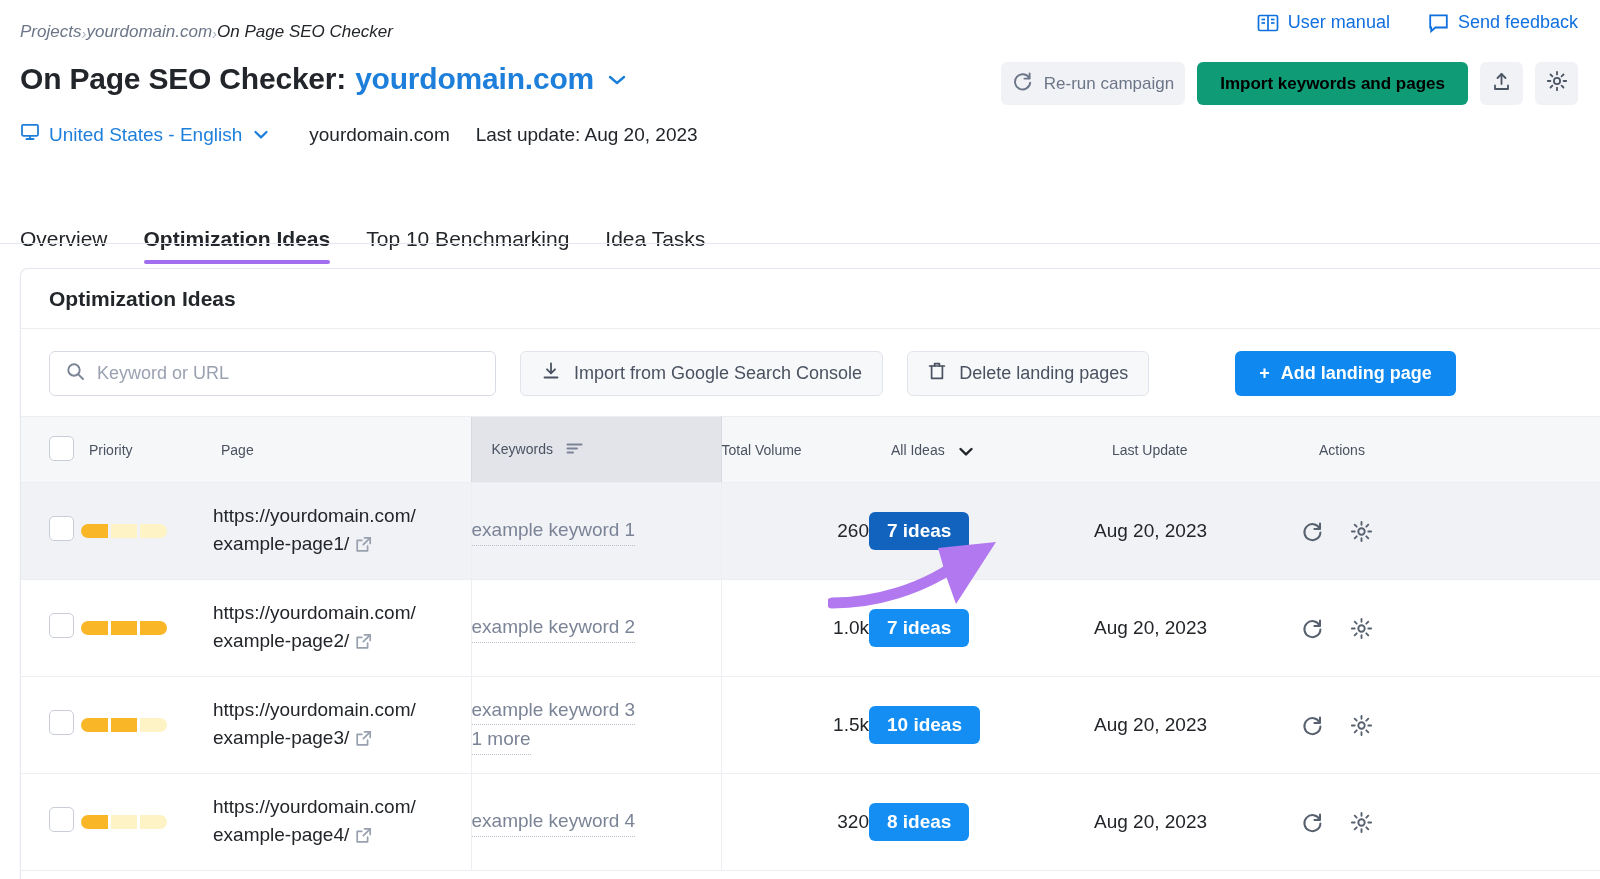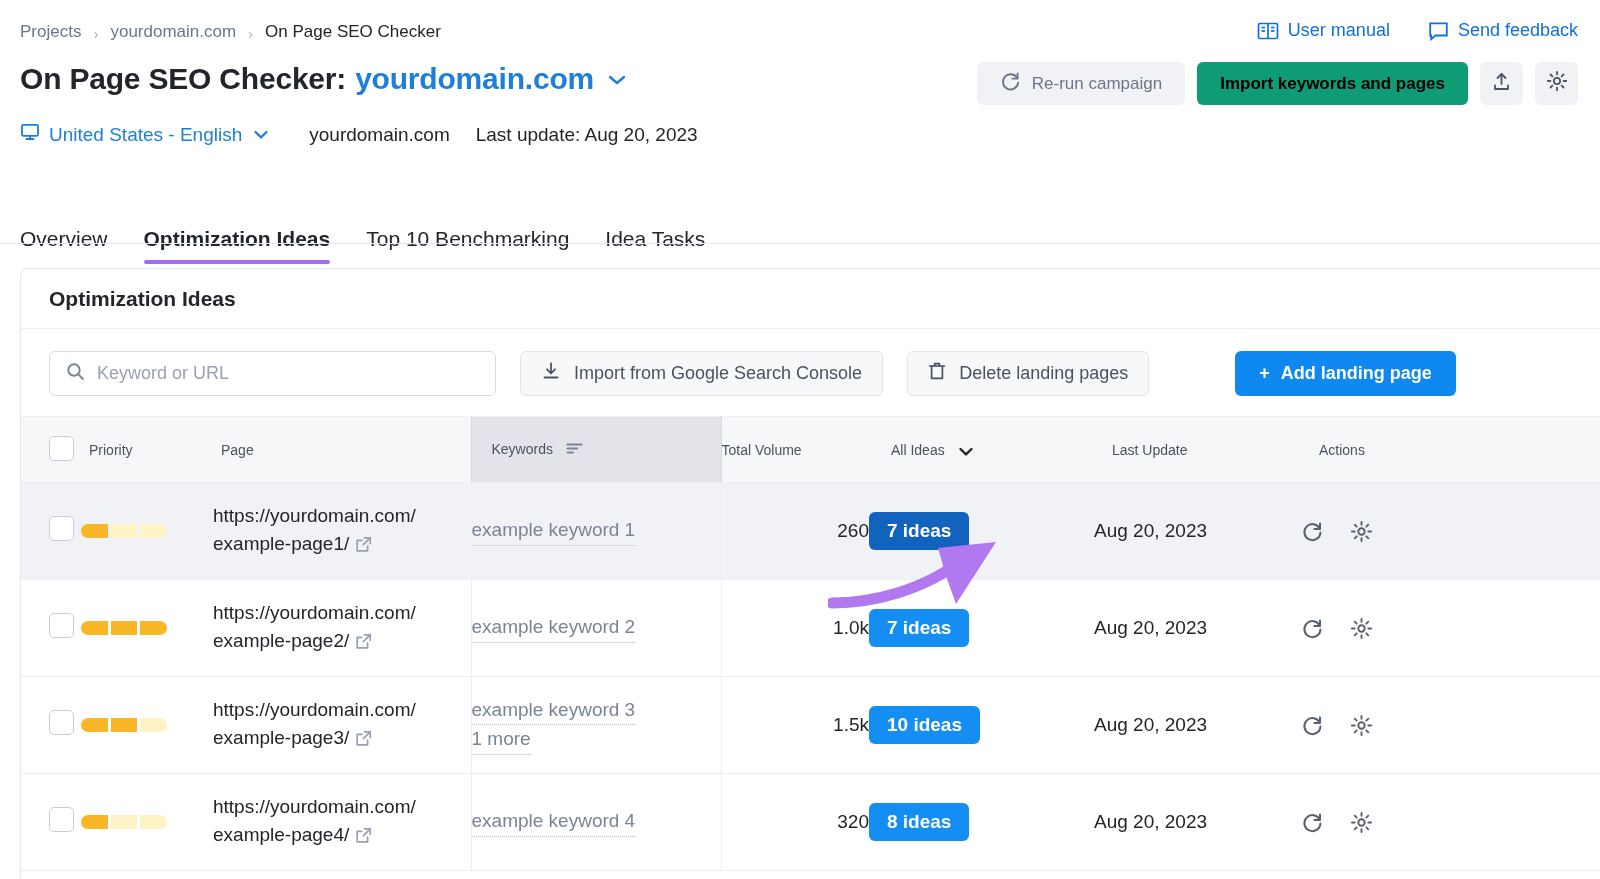--- a/index.html
+++ b/index.html
@@ -8,50 +8,50 @@
     background: #ffffff;
     font-family: "Liberation Sans", sans-serif;
     color: #222529;
     overflow: hidden;
   }
   .page { position: relative; width: 1600px; height: 879px; background:#fff; }
 
   
   .breadcrumb {
     position: absolute; left: 20px; top: 22px;
-    display: flex; align-items: flex-end; gap: 12px;
-    font-size: 17px; color: #6c7688;
+    display: flex; align-items: flex-end; gap: 0;
+    font-size: 17px; color: #6c7688; font-style: italic;
   }
   .breadcrumb .crumb { color:#6c7688; }
   .breadcrumb .crumb.last { color:#222529; }
   .breadcrumb .sep { color:#acb4c2; font-size: 15px; }
 
   
   .toplinks {
-    position: absolute; right: 22px; top: 20px;
+    position: absolute; right: 22px; top: 12px;
     display:flex; align-items:center; gap: 38px;
     font-size: 18px; color:#0f6fde;
   }
   .toplink { display:flex; align-items:center; gap:9px; cursor:pointer; }
   .toplink svg { display:block; }
 
   
   .titlerow {
     position:absolute; left:20px; top:62px;
     display:flex; align-items:center;
     font-size: 30px; font-weight: 700; letter-spacing:-.2px;
   }
   .titlerow .tdomain { color:#1e7fdb; margin-left: 9px; }
   .title-caret { margin-left: 13px; color:#1e7fdb; display:flex; align-items:center; }
 
   
   .actionbar { position:absolute; right:22px; top:62px; display:flex; align-items:center; gap:12px; }
   .btn { border-radius:6px; font-size:17px; display:flex; align-items:center; justify-content:center;
          cursor:pointer; border:1px solid transparent; white-space:nowrap; }
-  .btn-rerun { height:43px; padding:0 22px; background:#f1f2f6; color:#6c7688; gap:11px; }
+  .btn-rerun { height:43px; padding:0 10px; background:#f1f2f6; color:#6c7688; gap:11px; }
   .btn-import { height:43px; padding:0 22px; background:#0f9b76; color:#000000; font-weight:700; }
   .btn-icon { width:43px; height:43px; background:#f1f2f6; color:#4b5563; }
 
   
   .metarow { position:absolute; left:20px; top:122px; display:flex; align-items:center; font-size:19px; }
   .meta-lang { display:flex; align-items:center; gap:9px; color:#1e7fdb; cursor:pointer; }
   .meta-lang .caret { display:flex; align-items:center; margin-left:2px; }
   .meta-domain { margin-left:40px; color:#222529; }
   .meta-update { margin-left:26px; color:#222529; }
 

